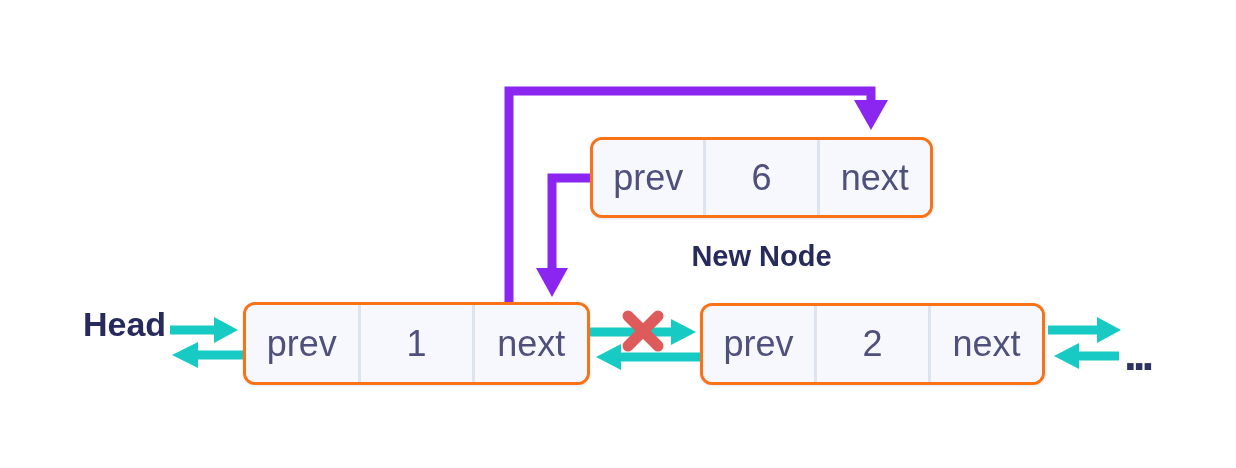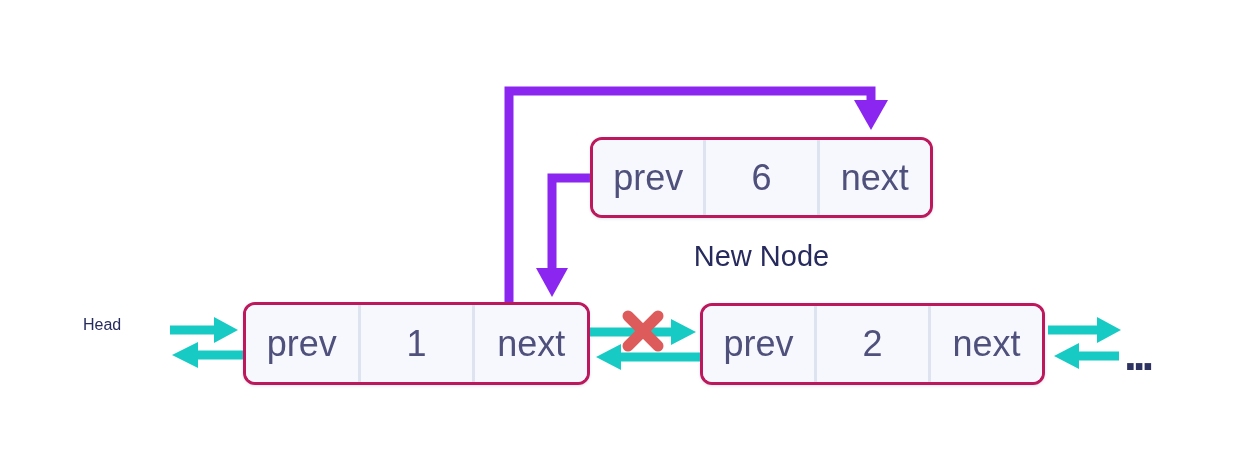--- a/index.html
+++ b/index.html
@@ -14,21 +14,21 @@
   .arrows-layer {
     position: absolute;
     left: 0; top: 0;
     width: 1236px; height: 468px;
   }
   .node {
     position: absolute;
     display: flex;
     gap: 3px;
     box-sizing: border-box;
-    border: 3px solid #be185d;
+    border: 3px solid #f97316;
     background: #dde4f0;
     border-radius: 12px;
     overflow: hidden;
     box-shadow: 0 1px 3px rgba(140,150,180,0.25);
   }
   .cell {
     flex: 1;
     background: #f6f8fd;
     display: flex;
     align-items: center;
@@ -36,31 +36,31 @@
     font-size: 36px;
     font-weight: 500;
     color: #4f507c;
   }
   #node-new  { left: 590px; top: 137px; width: 343px; height: 81px; }
   #node-1    { left: 243px; top: 302px; width: 347px; height: 83px; }
   #node-2    { left: 700px; top: 303px; width: 345px; height: 82px; }
 
   .caption {
     position: absolute;
-    font-weight: normal;
+    font-weight: bold;
     color: #272a5c;
   }
   #new-node-caption {
     left: 590px; top: 240px; width: 343px;
     text-align: center;
     font-size: 29px;
   }
   #head-null-labels {
     left: 83px; top: 309px;
-    font-size: 16px;
+    font-size: 34px;
     line-height: 31px;
   }
   #ellipsis-label {
     left: 1124px; top: 327px;
     font-size: 46px;
     letter-spacing: -4px;
     font-weight: bold;
     color: #2e3260;
   }
 </style>

